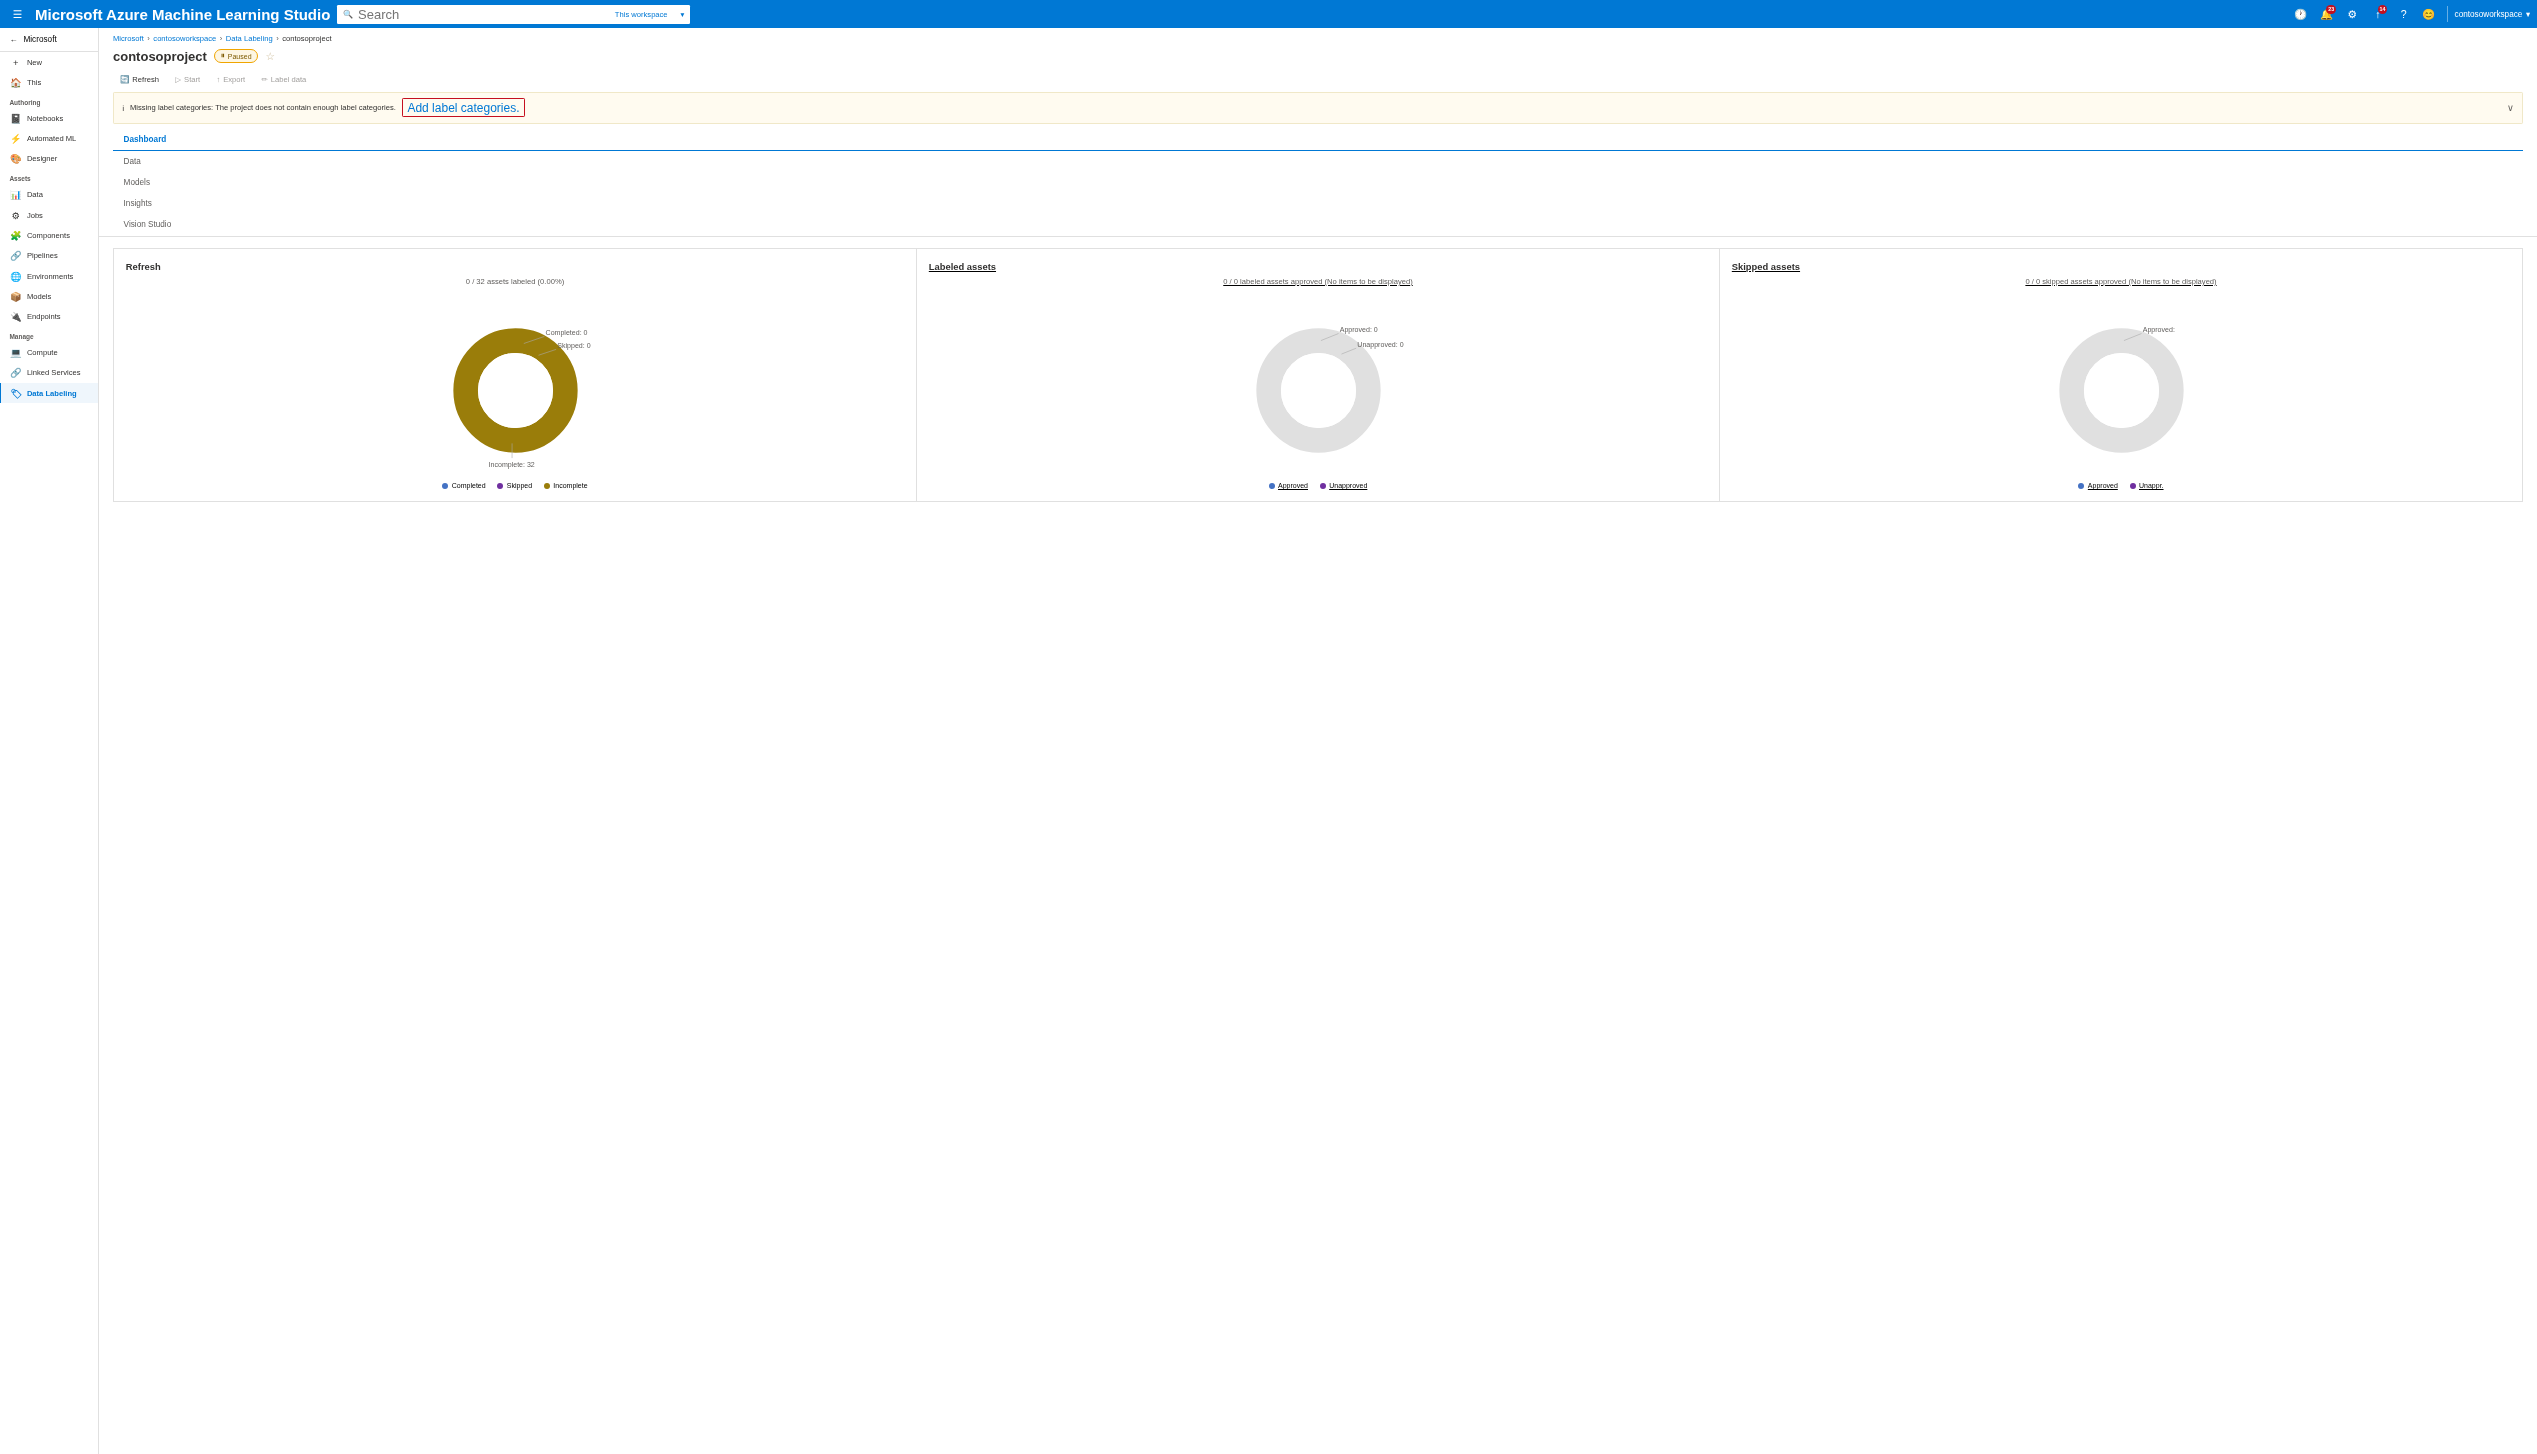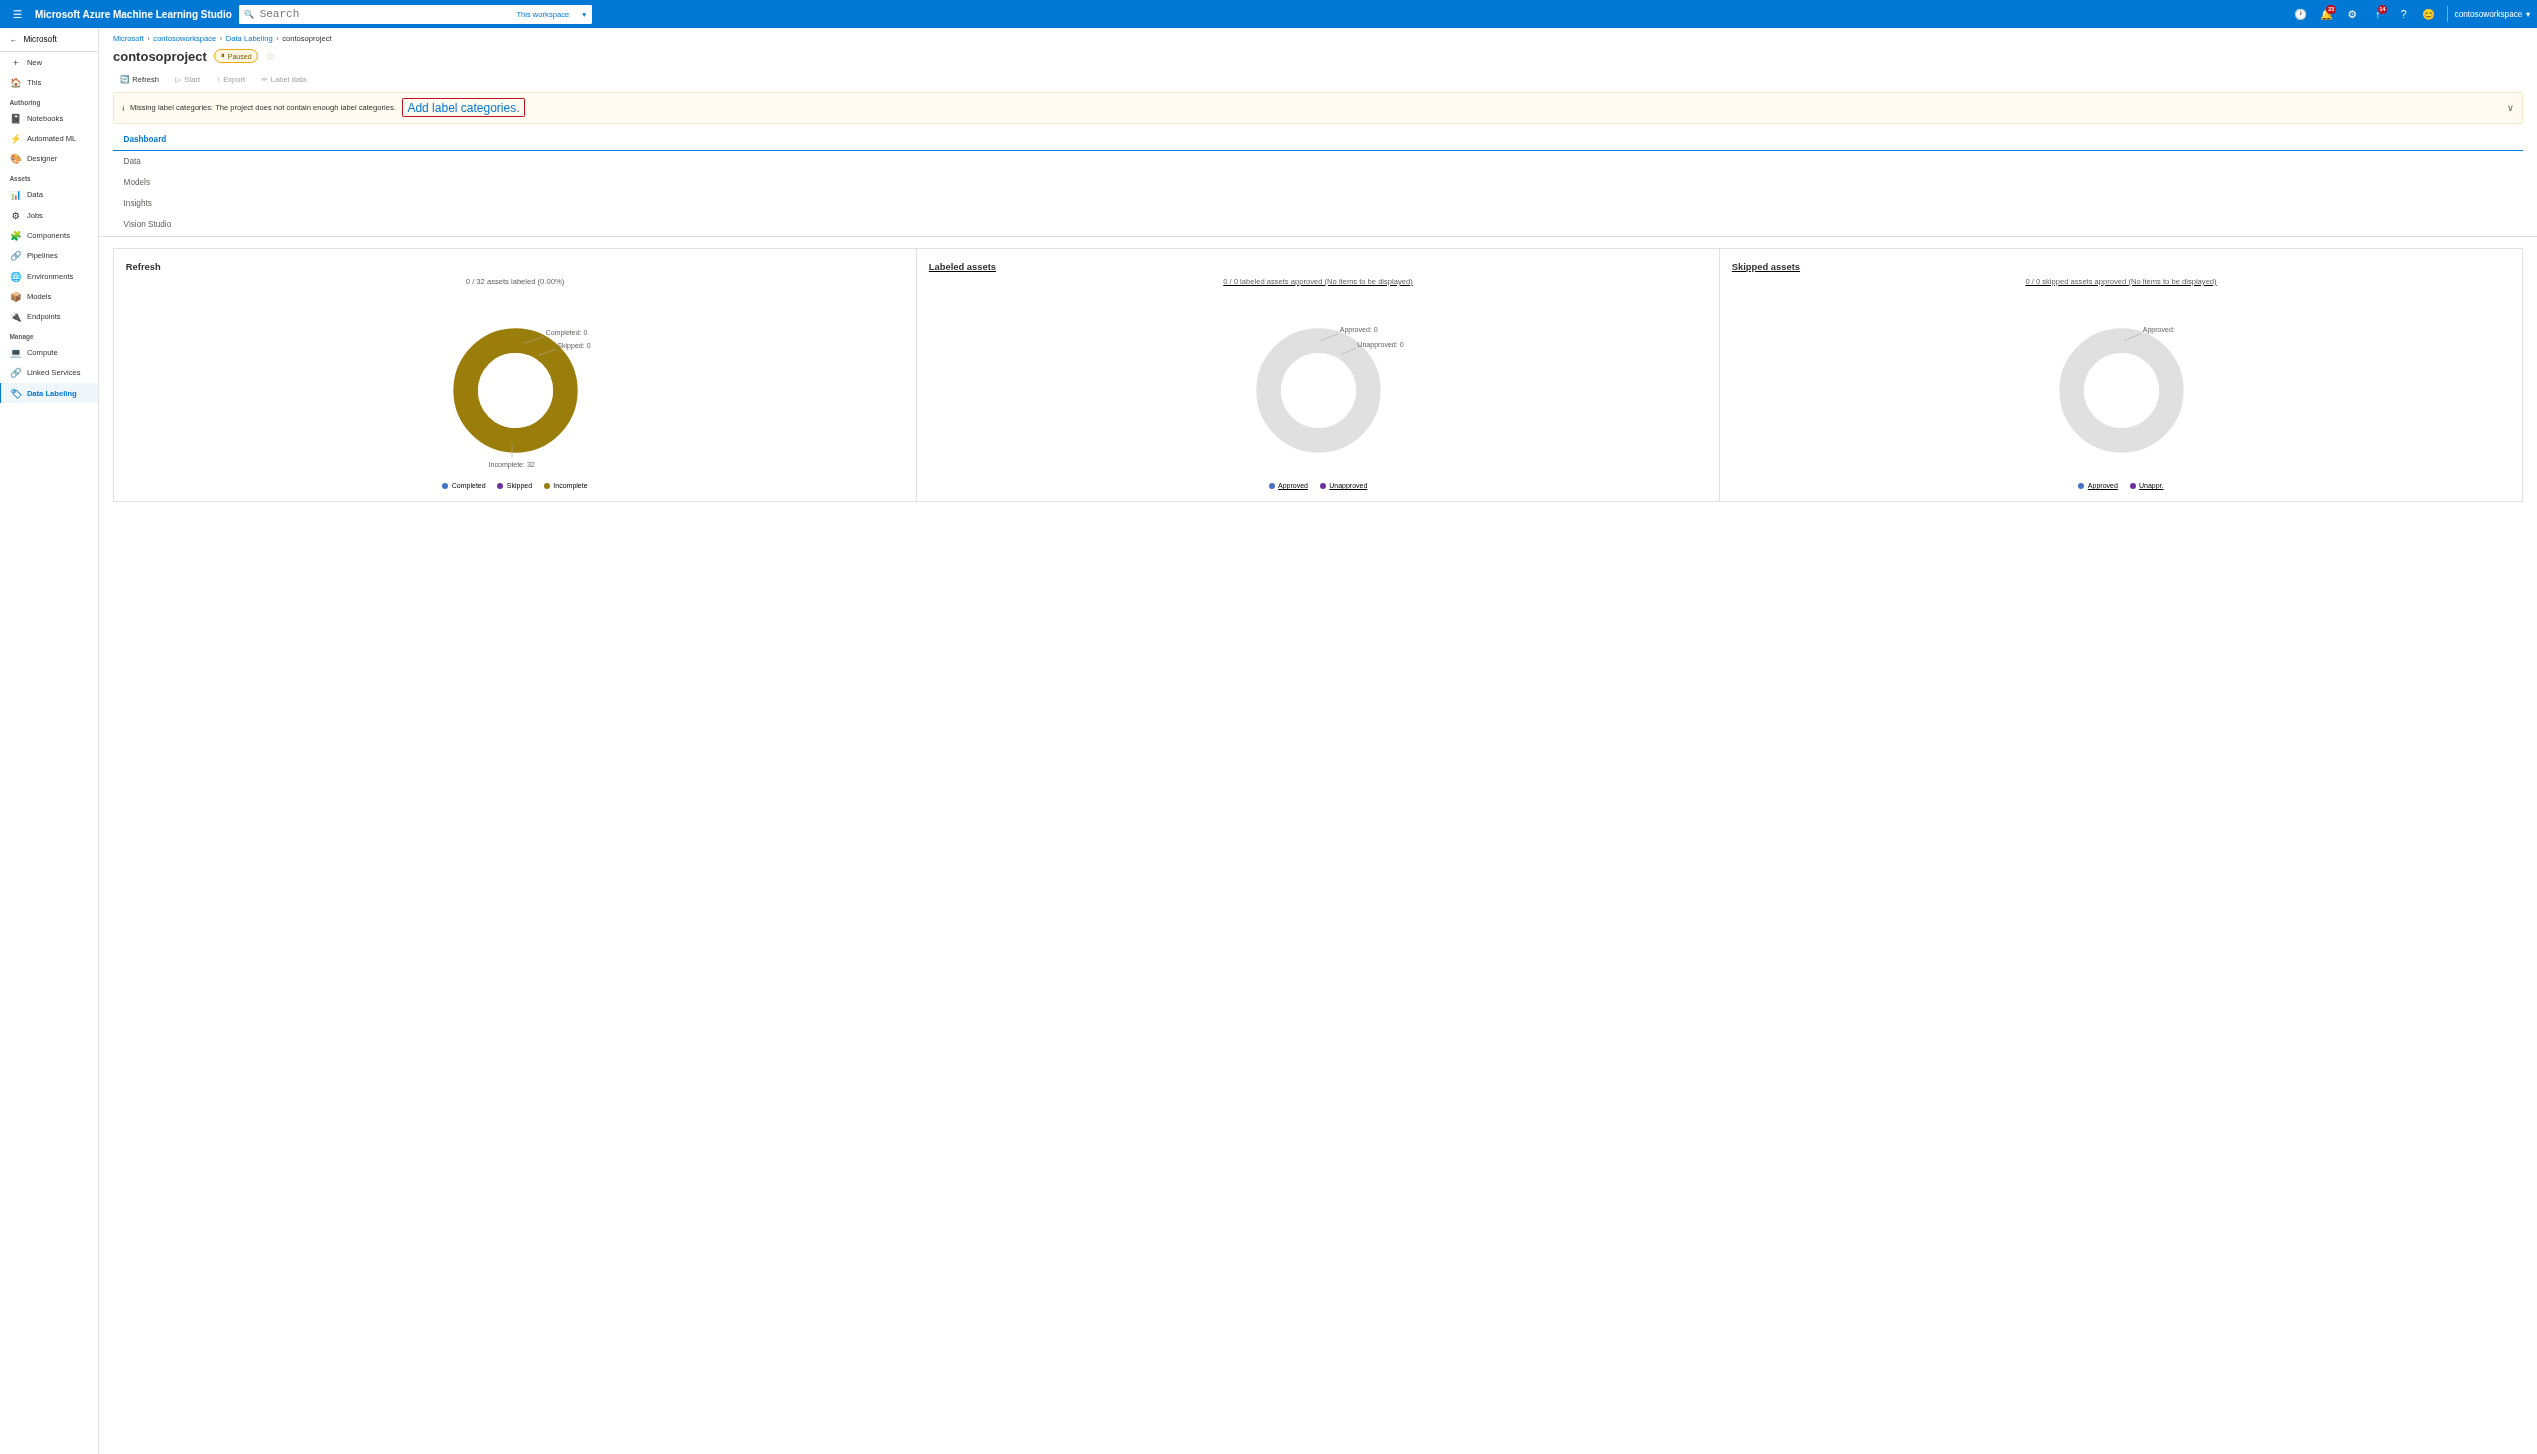--- a/index.html
+++ b/index.html
@@ -12,43 +12,42 @@
       background: #0078d4;
       color: white;
       height: 28px;
       padding: 0 7px;
       gap: 7px;
       position: fixed;
       top: 0; left: 0; right: 0;
       z-index: 100;
     }
     .top-nav-brand {
-      font-size: 10px;
+      font-size: 15px;
       font-weight: 600;
       white-space: nowrap;
       color: white;
     }
     .top-nav-search {
       display: flex;
       align-items: center;
       background: white;
       border-radius: 1.2px;
       flex: 1;
       max-width: 353px;
       height: 19px;
       padding: 0 5.9px;
       gap: 4.7px;
     }
     .top-nav-search input {
       border: none;
       outline: none;
-      font-size: 11px;
+      font-size: 13px;
       flex: 1;
       color: #333;
-      font-family: Liberation Mono, monospace;
     }
     .search-workspace {
       color: #0078d4;
       font-size: 7.6px;
       white-space: nowrap;
       display: flex;
       gap: 13px;
       cursor: pointer;
     }
     .top-nav-icons {

